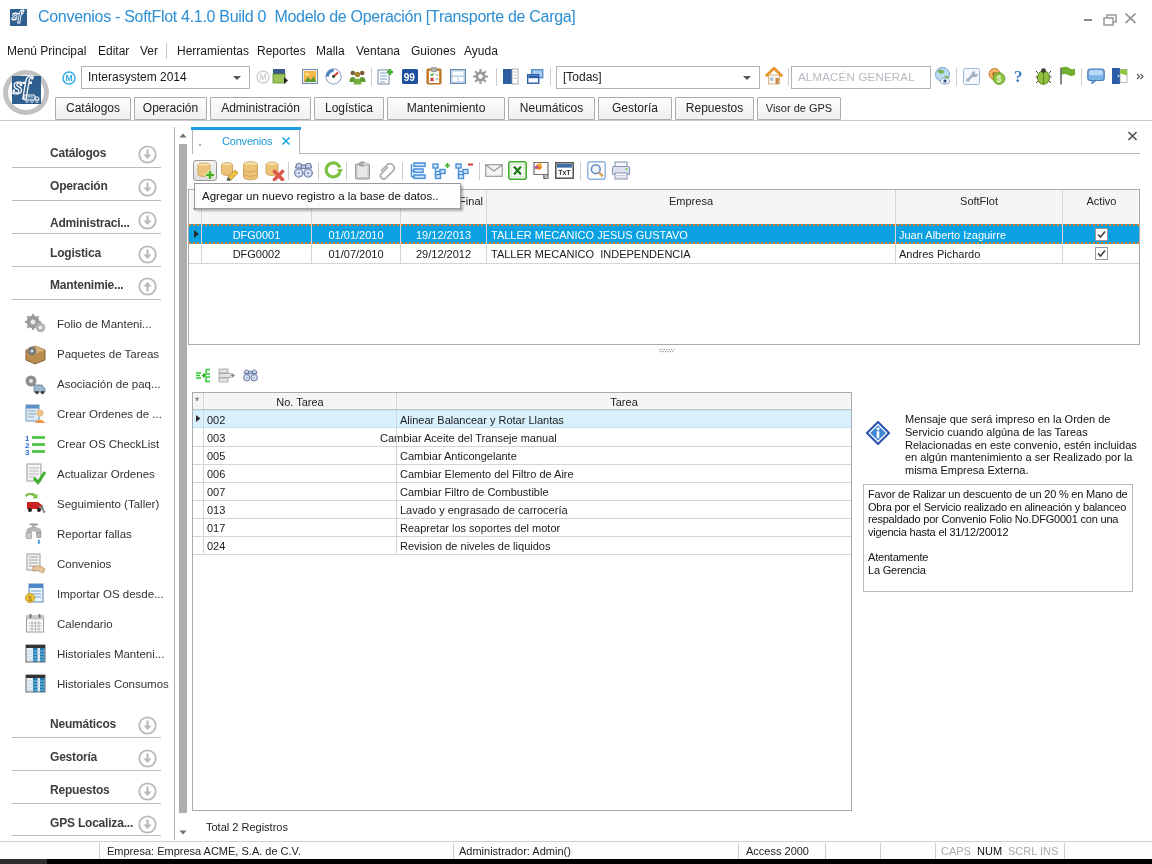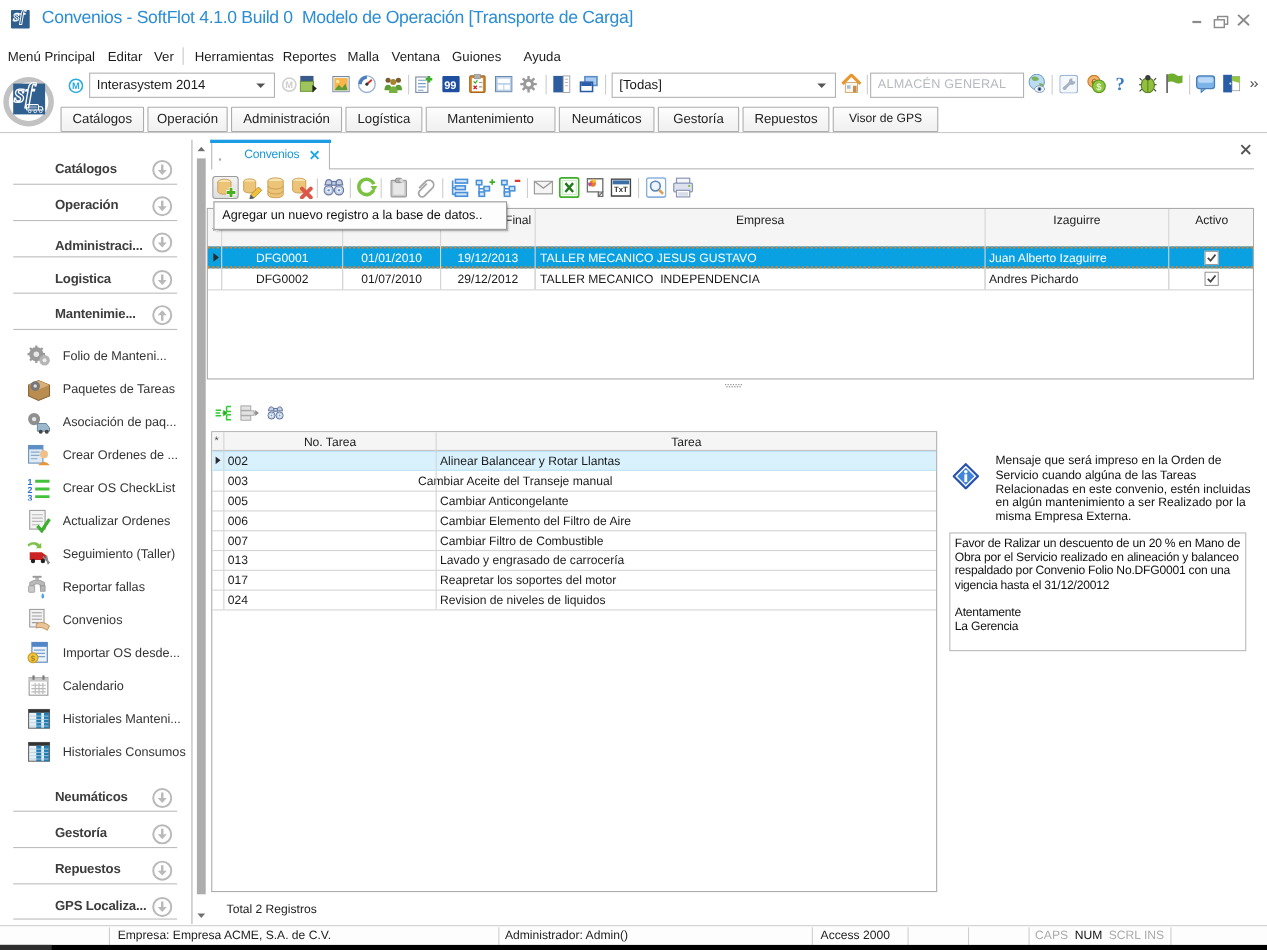--- a/index.html
+++ b/index.html
@@ -44,21 +44,21 @@
 
 <div class="menu" style="left:7px">Menú Principal</div>
 <div class="menu" style="left:98px">Editar</div>
 <div class="menu" style="left:140px">Ver</div>
 <div class="abs" style="left:166px;top:43px;width:1px;height:16px;background:#c9c9c9"></div>
 <div class="menu" style="left:177px">Herramientas</div>
 <div class="menu" style="left:257px">Reportes</div>
 <div class="menu" style="left:316px">Malla</div>
 <div class="menu" style="left:356px">Ventana</div>
 <div class="menu" style="left:411px">Guiones</div>
-<div class="menu" style="left:476px">Ayuda</div>
+<div class="menu" style="left:464px">Ayuda</div>
 
 <div id="toolbar1">
  <svg class="abs" style="left:62px;top:71px" width="14" height="14" viewBox="0 0 14 14">
       <circle cx="7" cy="7" r="6" fill="#fff" stroke="#2aabe4" stroke-width="1.4"></circle>
       <text x="3.4" y="10" font-size="8.5" font-weight="bold" fill="#2aabe4" font-family="Liberation Sans">M</text>
     </svg>
  <svg class="abs" style="left:256px;top:70px" width="14" height="14" viewBox="0 0 14 14">
       <circle cx="7" cy="7" r="6" fill="#fff" stroke="#cfcfcf" stroke-width="1.4"></circle>
       <text x="3.4" y="10" font-size="8.5" font-weight="bold" fill="#cfcfcf" font-family="Liberation Sans">M</text>
     </svg>
@@ -205,21 +205,21 @@
 </svg>
 
 <div class="tab" style="left:55px;width:76px">Catálogos</div>
 <div class="tab" style="left:134px;width:73px">Operación</div>
 <div class="tab" style="left:210px;width:101px">Administración</div>
 <div class="tab" style="left:314px;width:70px">Logística</div>
 <div class="tab" style="left:387px;width:118px">Mantenimiento</div>
 <div class="tab" style="left:508px;width:87px">Neumáticos</div>
 <div class="tab" style="left:598px;width:74px">Gestoría</div>
 <div class="tab" style="left:675px;width:79px">Repuestos</div>
-<div class="tab" style="left:757px;width:96px;font-size:11px">Visor de GPS</div>
+<div class="tab" style="left:757px;width:84px;font-size:11px">Visor de GPS</div>
 <div class="abs" style="left:0;top:120px;width:1152px;height:1px;background:#c9c9c9"></div>
 
 <div id="sidebar">
  <div class="shead" style="top:146px">Catálogos</div>
  <div class="shead" style="top:179px">Operación</div>
  <div class="shead" style="top:216px">Administraci...</div>
  <div class="shead" style="top:246px">Logistica</div>
  <div class="shead" style="top:278px">Mantenimie...</div>
  <div class="shead" style="top:717px">Neumáticos</div>
  <div class="shead" style="top:750px">Gestoría</div>
@@ -531,21 +531,21 @@
  <div class="gline" style="left:201px;top:190px;width:1px;height:73px;z-index:3"></div>
  <div class="gline" style="left:311px;top:190px;width:1px;height:73px;z-index:3"></div>
  <div class="gline" style="left:400px;top:190px;width:1px;height:73px;z-index:3"></div>
  <div class="gline" style="left:486px;top:190px;width:1px;height:73px;z-index:3"></div>
  <div class="gline" style="left:895px;top:190px;width:1px;height:73px;z-index:3"></div>
  <div class="gline" style="left:1062px;top:190px;width:1px;height:73px;z-index:3"></div>
  <div class="hdr" style="left:202px;top:195px;width:109px">Folio</div>
  <div class="hdr" style="left:312px;top:195px;width:88px">Vigencia Inicial</div>
  <div class="hdr" style="left:406px;top:195px;width:85px">Vigencia Final</div>
  <div class="hdr" style="left:487px;top:195px;width:408px">Empresa</div>
- <div class="hdr" style="left:896px;top:195px;width:166px">Izaguirre</div>
+ <div class="hdr" style="left:896px;top:195px;width:166px">SoftFlot</div>
  <div class="hdr" style="left:1063px;top:195px;width:77px">Activo</div>
  <div class="abs" style="left:193px;top:205px;font-size:9px;color:#555">*</div>
 
  <div class="abs" style="left:189px;top:224px;width:950px;height:20px;background:#0aa1e2;border-top:2px dotted #e87d1f;border-bottom:2px dotted #e87d1f"></div>
  <svg class="abs" style="left:193px;top:229px" width="7" height="10" viewBox="0 0 7 10">
       <path d="M1 1 L6 5 L1 9 Z" fill="#2b2b2b"></path>
     </svg>
  <div class="cellc" style="left:202px;top:229px;width:109px;color:#fff">DFG0001</div>
  <div class="cellc" style="left:312px;top:229px;width:88px;color:#fff">01/01/2010</div>
  <div class="cellc" style="left:401px;top:229px;width:85px;color:#fff">19/12/2013</div>

